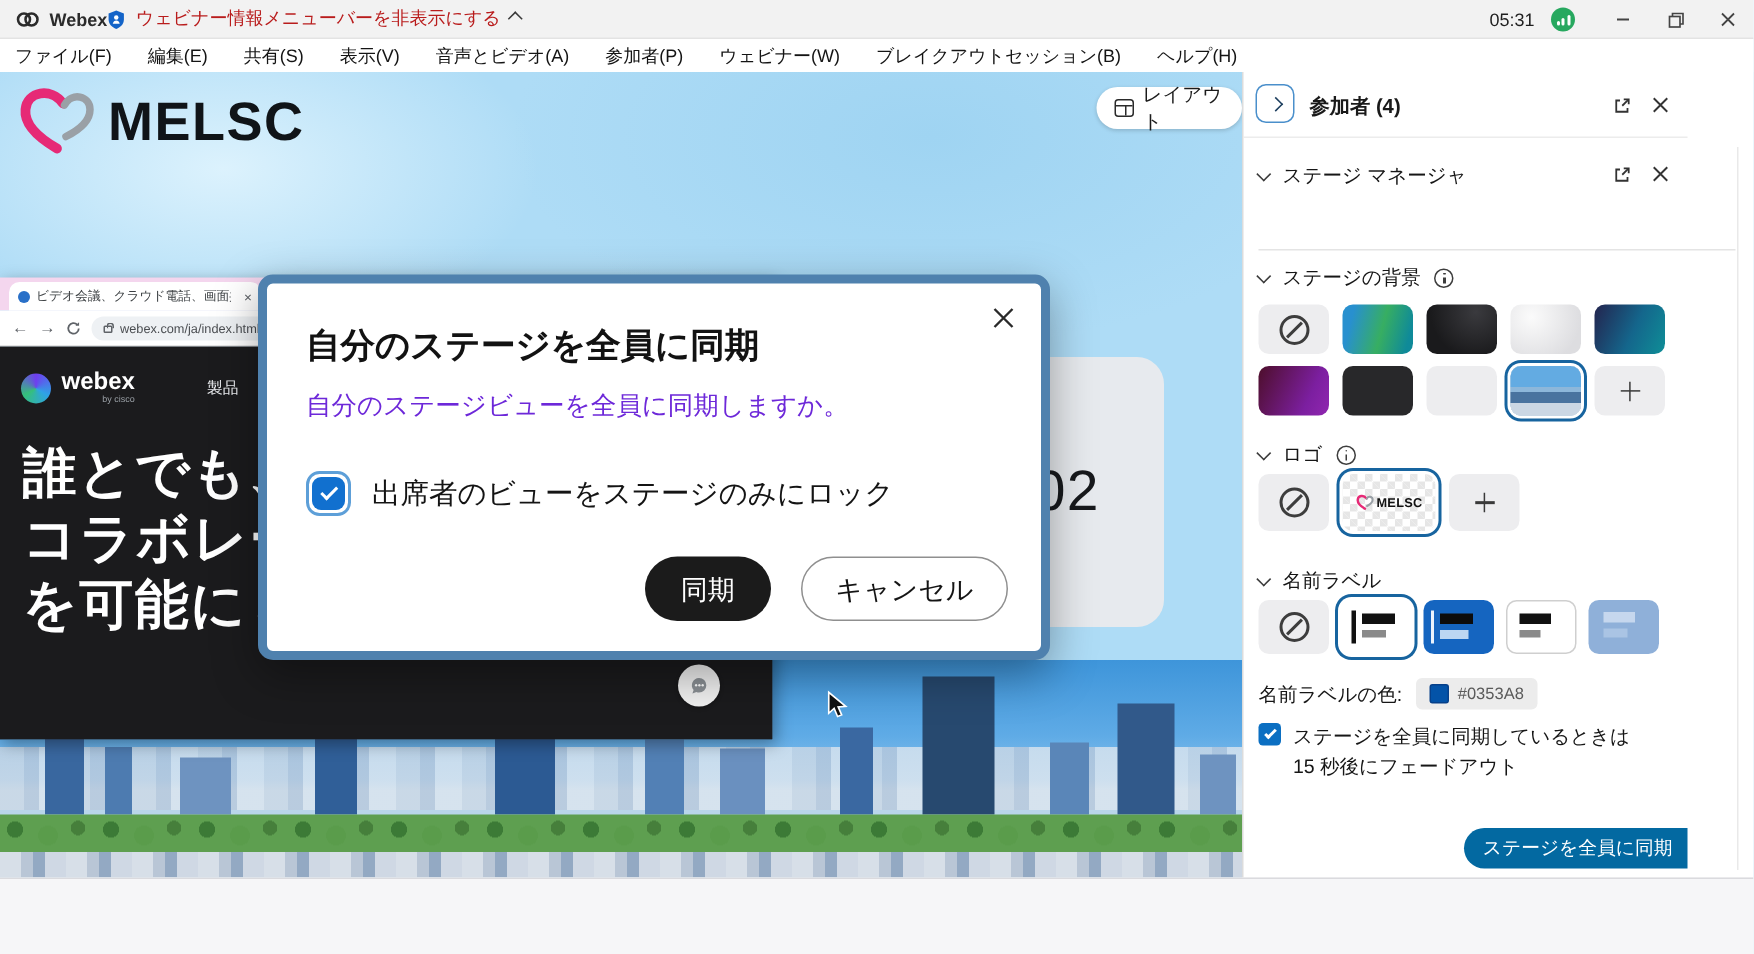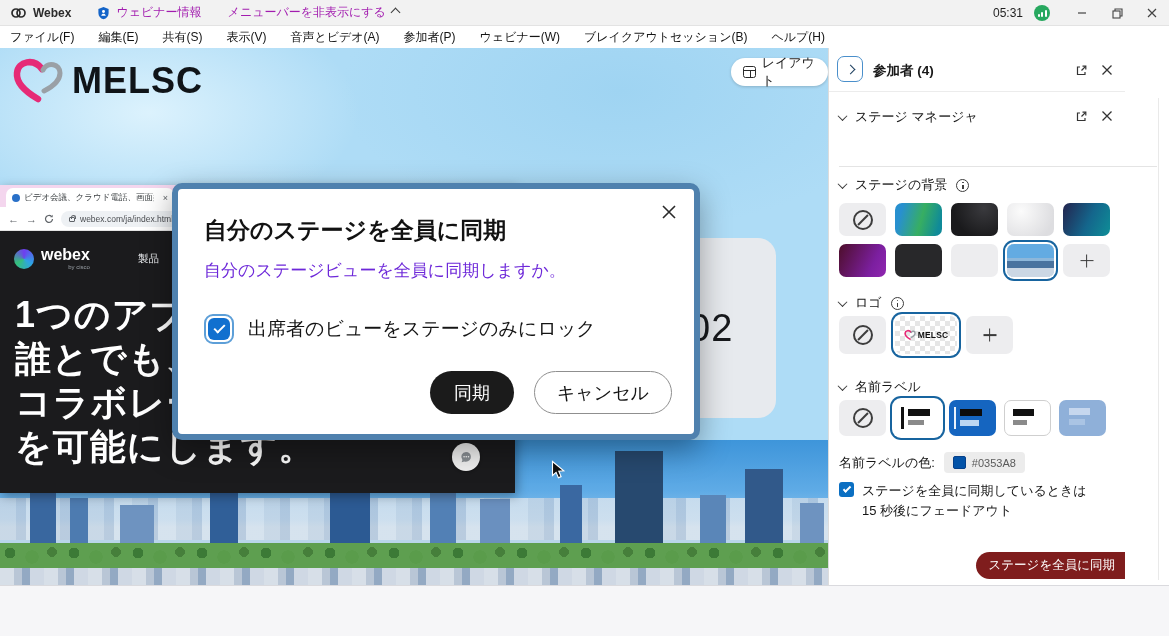--- a/index.html
+++ b/index.html
@@ -5,21 +5,21 @@
   * { margin:0; padding:0; box-sizing:border-box; }
   html,body { width:1169px; height:636px; }
   body { font-family:"Liberation Sans","DejaVu Sans",sans-serif; color:#1a1a1a; }
   .screen { position:relative; width:1169px; height:636px; background:#fff; overflow:hidden; }
 
   
   .titlebar { position:absolute; top:0; left:0; width:1169px; height:26px; background:#f2f2f2;
     display:flex; align-items:center; font-size:12px; border-bottom:1px solid #e3e3e3; }
   .titlebar .grp { display:flex; align-items:center; gap:6px; }
   .tb-app { margin-left:10px; font-weight:700; color:#2b2b2b; }
-  .tb-item { margin-left:26px; color:#a21caf; }
+  .tb-item { color:#b91c1c; }
   .tb-right { position:absolute; right:0; top:0; height:26px; display:flex; align-items:center; gap:1px; }
   .tb-time { font-size:12px; color:#1f1f1f; margin-right:10px; }
   .winbtn { width:34px; height:26px; display:flex; align-items:center; justify-content:center; color:#444; }
   .conn { width:16px; height:16px; border-radius:50%; background:#27A85F; display:flex; align-items:flex-end; justify-content:center; gap:1.5px; padding-bottom:4px; margin-right:14px; }
   .conn i { display:block; width:2px; background:#fff; border-radius:1px; }
 
   
   .menubar { position:absolute; top:26px; left:0; width:1169px; height:22px; background:#fff;
     display:flex; align-items:center; gap:24px; padding-left:10px; font-size:12px; color:#141414; }
   .menubar span { white-space:nowrap; }
@@ -176,21 +176,21 @@
   .nl3 .b1 { left:8px; top:8px; width:21px; height:7px; background:#111; }
   .nl3 .b2 { left:8px; top:19px; width:14px; height:5px; background:#8a8a8a; }
   .nl4 { background:#8fb0d9; position:relative; }
   .nl4 .b1 { left:10px; top:8px; width:21px; height:7px; background:#c6d7ee; }
   .nl4 .b2 { left:10px; top:19px; width:16px; height:6px; background:#aac4e4; }
 
   .color-chip { display:flex; align-items:center; gap:6px; height:21px; background:#ececec; border-radius:4px; padding:0 9px; }
   .color-sq { width:13px; height:13px; background:#0353A8; border-radius:2px; border:1px solid #06408a; }
   .chip-val { font-size:11px; color:#5a5a5a; }
 
-  .sync-pill { position:absolute; right:0; top:504px; height:27px; background:#7f1d1d; color:#fff; font-size:12.5px;
+  .sync-pill { position:absolute; right:0; top:504px; height:27px; background:#0369a1; color:#fff; font-size:12.5px;
     display:flex; align-items:center; padding:0 10px 0 13px; border-radius:14px 0 0 14px; }
 
   
   .toolbar { position:absolute; left:0; top:585px; width:1169px; height:51px; background:#f6f6f8; border-top:1px solid #dadade; }
 </style>
 </head>
 <body>
 
 <div class="screen">
 
@@ -318,21 +318,20 @@
           <span class="site-nav">
             <span style="display:flex;align-items:center;gap:16px;">
                 <span>製品</span>
                 <span class="chev down sm"></span>
               </span>
             <span>価格</span>
             <span>デバイス</span>
           </span>
         </div>
         <div class="headline">
-          <div>1つのアプ</div>
           <div>誰とでも、</div>
           <div>コラボレー</div>
           <div>を可能にします。</div>
         </div>
         <div class="chatfab">
           <svg width="14" height="14" viewBox="0 0 16 16">
               <path d="M8 2.2a5.6 5.6 0 0 1 0 11.2c-.7 0-1.4-.1-2-.4L3 14l.9-2.6A5.6 5.6 0 0 1 8 2.2z" fill="#8a8f94"></path>
               <circle cx="5.8" cy="7.8" r=".9" fill="#fff"></circle>
               <circle cx="8.3" cy="7.8" r=".9" fill="#fff"></circle>
               <circle cx="10.8" cy="7.8" r=".9" fill="#fff"></circle>

